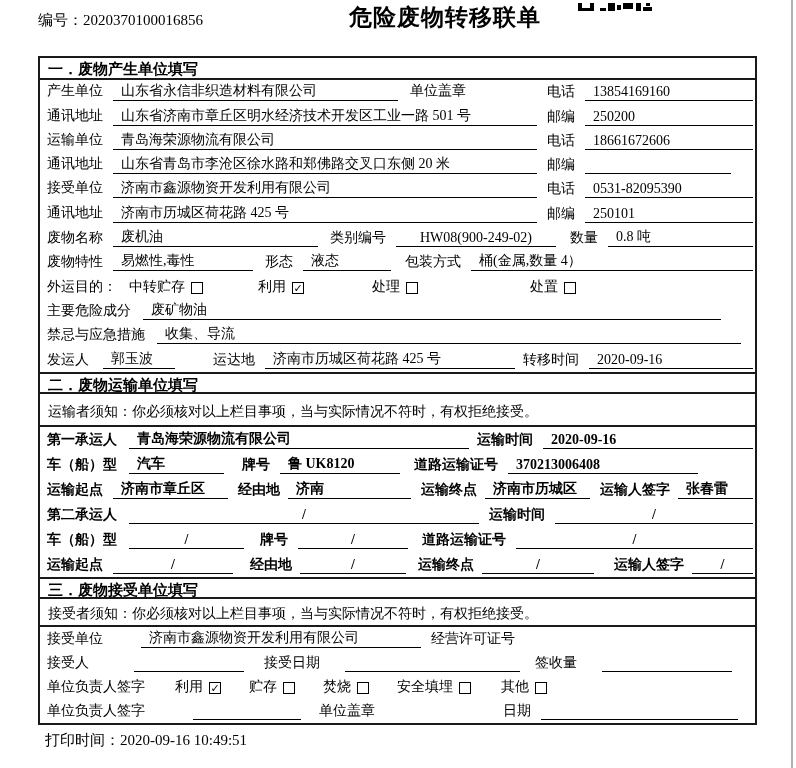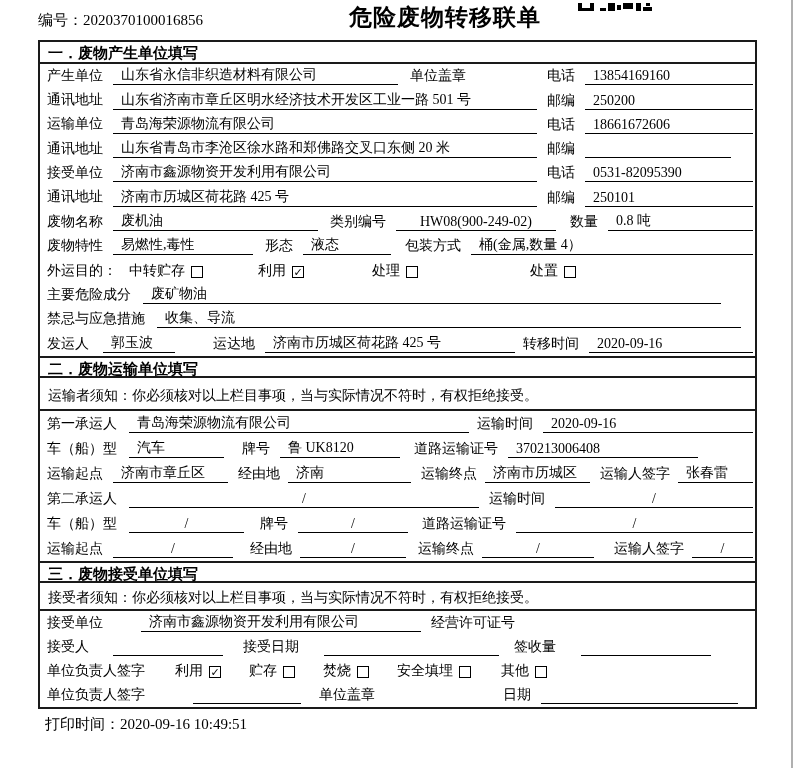--- a/index.html
+++ b/index.html
@@ -1,21 +1,21 @@
 <!DOCTYPE html>
 <html><head>
 <meta charset="utf-8">
 <style>
   html,body{margin:0;padding:0;}
   body{
     width:796px;height:768px;background:#ffffff;color:#000;
     font-family:"Liberation Serif","DejaVu Serif",serif;
     overflow:hidden;position:relative;
   }
-  .top{position:relative;height:40px;}
+  .top{position:relative;height:56px;}
   .doc-no{position:absolute;left:38px;top:11px;font-size:15px;white-space:nowrap;}
   .title{
     position:absolute;left:0;top:2px;width:890px;text-align:center;
     font-family:"Liberation Sans","DejaVu Sans",sans-serif;
     font-weight:bold;font-size:23px;letter-spacing:1px;
   }
   .qr{position:absolute;left:578px;top:0;width:74px;height:11px;overflow:hidden;}
   .edge{position:absolute;left:791px;top:0;width:2px;height:768px;background:#b0b0b0;}
   .form{
     margin-left:38px;width:719px;border:2px solid #1a1a1a;box-sizing:border-box;
@@ -30,30 +30,30 @@
   .bt{border-top:2px solid #1a1a1a;}
   .notice{
     font-size:14px;height:33px;box-sizing:border-box;
     padding:9px 8px 0 8px;border-bottom:2px solid #1a1a1a;white-space:nowrap;
   }
   .row{
     display:flex;align-items:flex-end;
     height:24.3px;box-sizing:border-box;
     padding:0 2px 3px 7px;font-size:14px;
   }
-  .s2row{height:25px;}
+  .s2row{height:25px;font-weight:bold;}
   .s3row{height:24px;}
   .lbl{white-space:nowrap;margin-right:10px;flex:none;}
   .ul{
     border-bottom:1px solid #000;white-space:nowrap;
     padding:0 2px 0 8px;flex:none;box-sizing:border-box;overflow:hidden;
   }
   .ul.c{text-align:center;padding:0 2px;}
   .g{flex:1 1 0;}
-  .left{display:flex;width:500px;flex:none;align-items:center;}
+  .left{display:flex;width:500px;flex:none;align-items:flex-start;}
   .opt{display:flex;align-items:flex-end;flex:none;white-space:nowrap;}
   .cb{
     flex:none;width:12px;height:12px;border:1px solid #000;
     margin:0 0 2px 6px;font-size:11px;line-height:12px;text-align:center;
     font-family:"DejaVu Sans",sans-serif;box-sizing:border-box;
   }
   .print{margin:6px 0 0 45px;font-size:15px;white-space:nowrap;}
 </style>
 </head>
 <body>
@@ -256,21 +256,21 @@
   <div class="sec-h bt">三．废物接受单位填写</div>
   <div class="notice" style="height:28px;padding-top:6px">接受者须知：你必须核对以上栏目事项，当与实际情况不符时，有权拒绝接受。</div>
 
   <div class="row s3row">
     <span class="lbl" style="margin-right:38px">接受单位</span>
     <span class="ul" style="width:280px">济南市鑫源物资开发利用有限公司</span>
     <span class="lbl" style="margin-left:10px;margin-right:8px">经营许可证号</span>
   </div>
 
   <div class="row s3row">
-    <span class="lbl" style="margin-right:24px">接受人</span>
+    <span class="lbl" style="margin-right:45px">接受人</span>
     <span class="ul" style="width:110px"></span>
     <span class="lbl" style="margin-left:20px;margin-right:25px">接受日期</span>
     <span class="ul" style="width:175px"></span>
     <span class="lbl" style="margin-left:15px;margin-right:25px">签收量</span>
     <span class="ul" style="width:130px"></span>
   </div>
 
   <div class="row s3row">
     <span class="lbl">单位负责人签字</span>
     <span class="opt" style="margin-left:20px">

